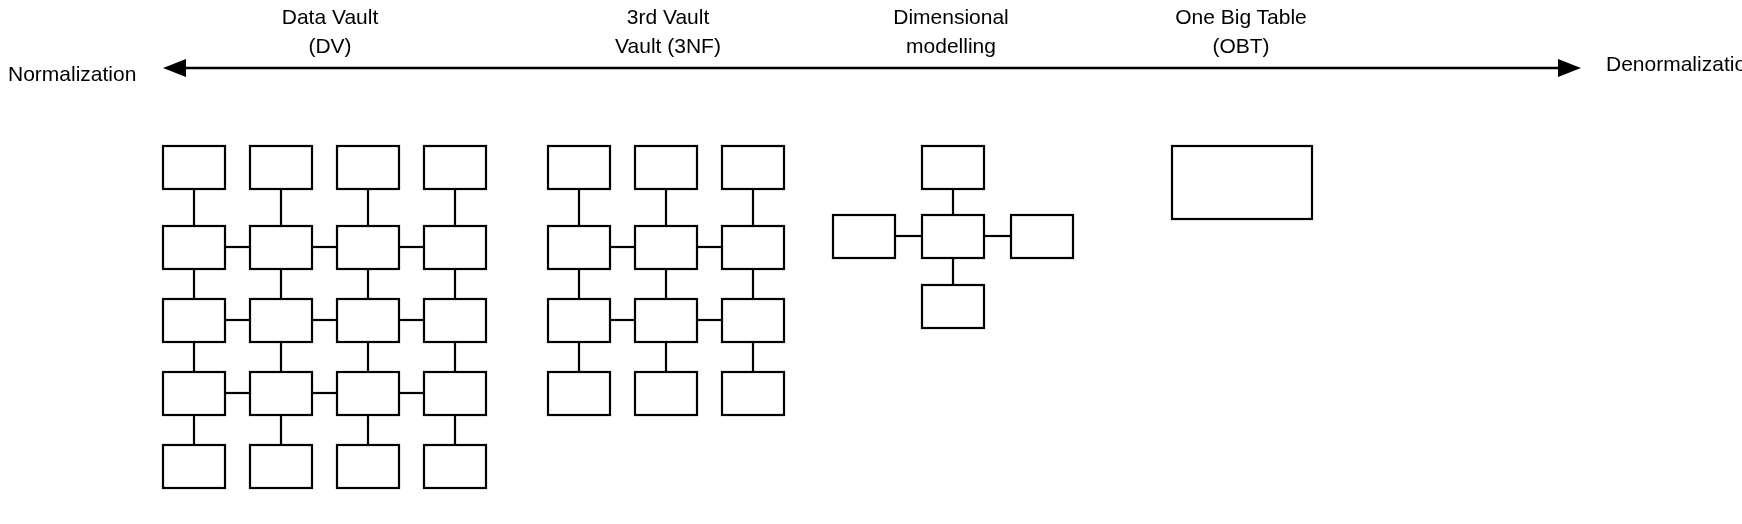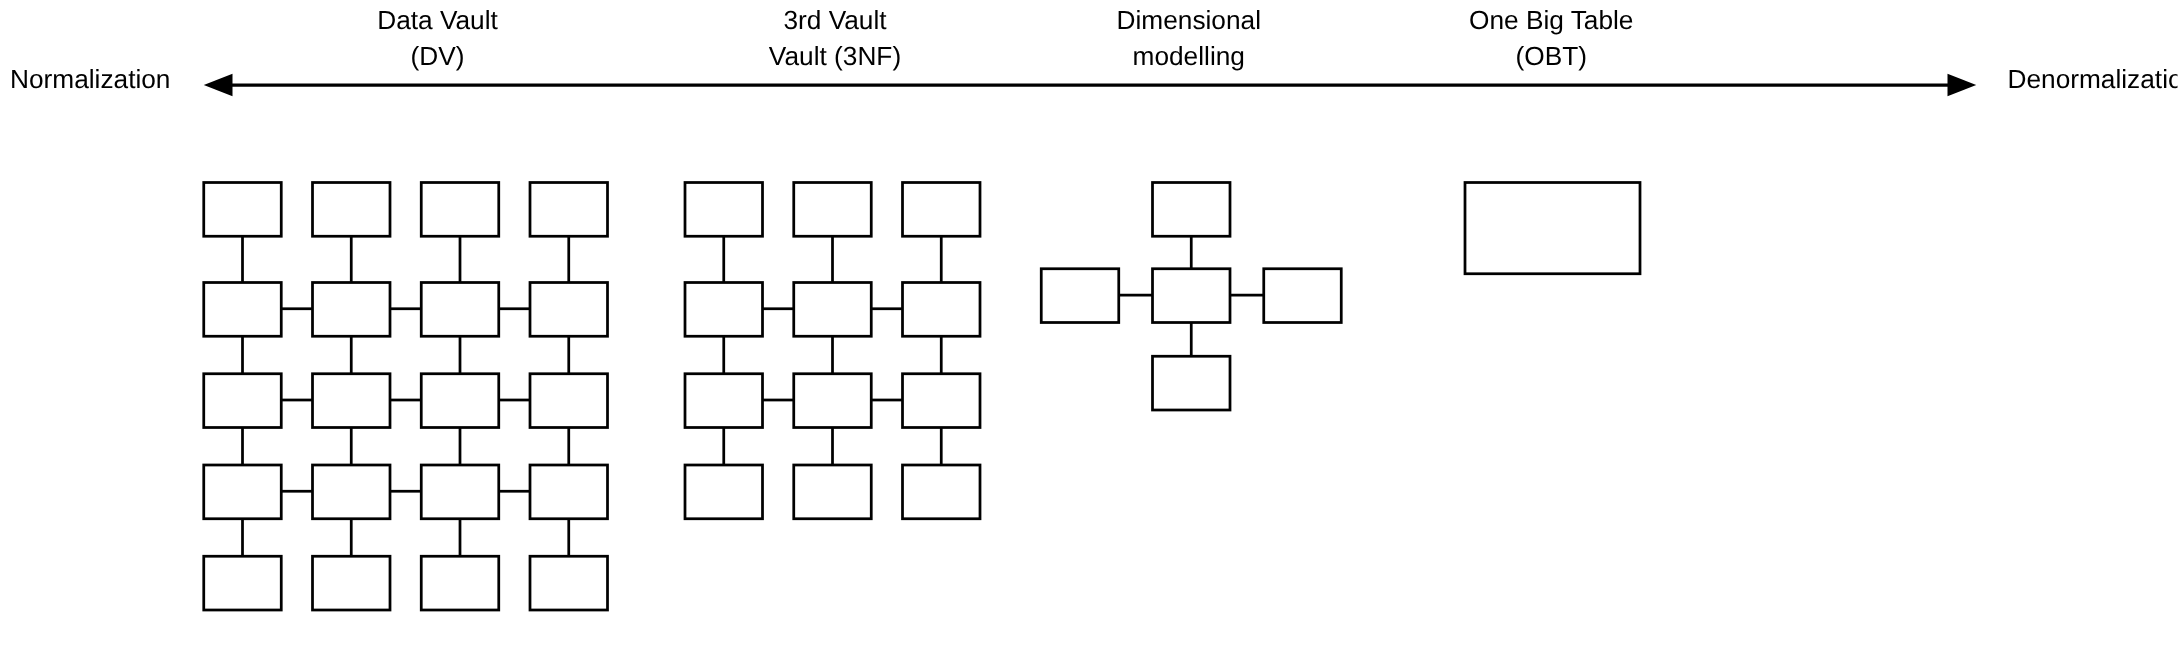--- a/index.html
+++ b/index.html
@@ -28,21 +28,21 @@
   }
   .axis-label {
     position: absolute;
     font-size: 21px;
     color: #000000;
     white-space: nowrap;
     line-height: 1.25;
   }
   .axis-label.left {
     left: 8px;
-    top: 51px;
+    top: 61px;
     text-align: center;
   }
   .axis-label.right {
     left: 1606px;
     top: 51px;
   }
   .stage-label {
     position: absolute;
     font-size: 21px;
     color: #000000;
@@ -184,21 +184,21 @@
     <g stroke="#000000" stroke-width="2.2" fill="none">
       <rect x="1172" y="146" width="140" height="73" fill="#ffffff"></rect>
     </g>
 
   </svg>
 
   <div class="axis-label left">Normalization</div>
 
   <div class="axis-label right">Denormalization</div>
 
-  <div class="stage-label" style="left:330px;margin-left:20px;">
+  <div class="stage-label" style="left:330px;">
     <div>Data Vault</div>
     <div>(DV)</div>
   </div>
 
   <div class="stage-label" style="left:668px;">
     <div>3rd Vault</div>
     <div>Vault (3NF)</div>
   </div>
 
   <div class="stage-label" style="left:951px;">

